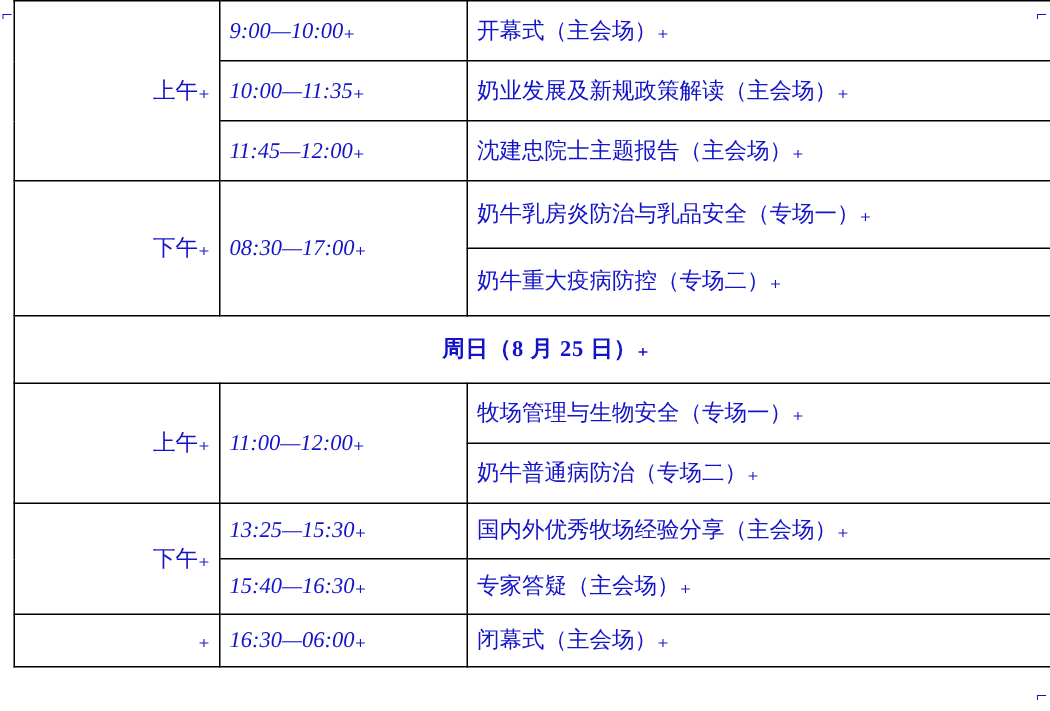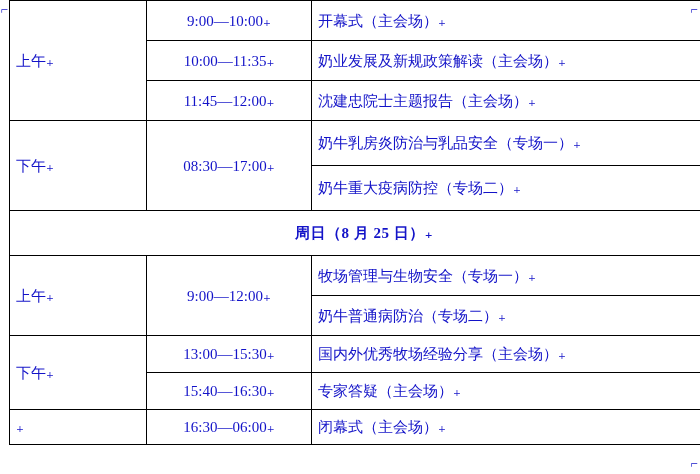--- a/index.html
+++ b/index.html
@@ -30,26 +30,26 @@
     border: 1px solid #000000;
     color: #1313c8;
     font-size: 15px;
     font-family: "Liberation Serif", "DejaVu Serif", serif;
     padding: 0 6px;
     vertical-align: middle;
     line-height: 1.2;
   }
   td.col-period {
     width: 124px;
-    text-align: left;
+    text-align: right;
   }
   td.col-time {
     width: 152px;
-    text-align: center;
     white-space: nowrap;
+    font-style: italic;
   }
   td.col-topic {
     width: 394px;
     text-align: left;
     padding-left: 10px;
   }
   td.daybar {
     text-align: center;
     font-weight: bold;
     font-size: 15px;
@@ -98,29 +98,29 @@
         <td class="col-topic">奶牛乳房炎防治与乳品安全（专场一）₊</td>
       </tr>
       <tr class="rowh-45">
         <td class="col-topic">奶牛重大疫病防控（专场二）₊</td>
       </tr>
       <tr class="rowh-45">
         <td class="daybar" colspan="3">周日（8 月 25 日）₊</td>
       </tr>
       <tr class="rowh-40">
         <td class="col-period" rowspan="2">上午₊</td>
-        <td class="col-time" rowspan="2">9:00—12:00₊</td>
+        <td class="col-time" rowspan="2">11:00—12:00₊</td>
         <td class="col-topic">牧场管理与生物安全（专场一）₊</td>
       </tr>
       <tr class="rowh-40">
         <td class="col-topic">奶牛普通病防治（专场二）₊</td>
       </tr>
       <tr class="rowh-38" style="height:37px">
         <td class="col-period" rowspan="2">下午₊</td>
-        <td class="col-time">13:00—15:30₊</td>
+        <td class="col-time">13:25—15:30₊</td>
         <td class="col-topic">国内外优秀牧场经验分享（主会场）₊</td>
       </tr>
       <tr class="rowh-38" style="height:37px">
         <td class="col-time">15:40—16:30₊</td>
         <td class="col-topic">专家答疑（主会场）₊</td>
       </tr>
       <tr class="rowh-35">
         <td class="col-period">₊</td>
         <td class="col-time">16:30—06:00₊</td>
         <td class="col-topic">闭幕式（主会场）₊</td>

